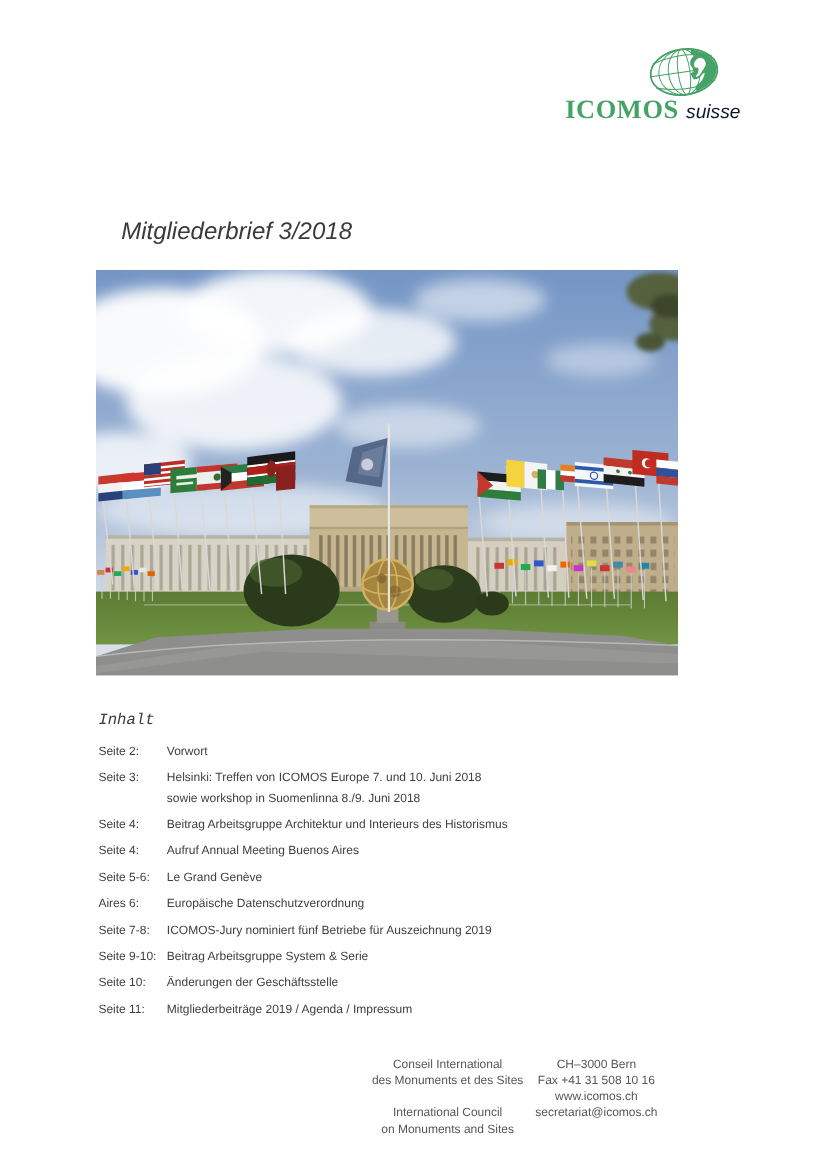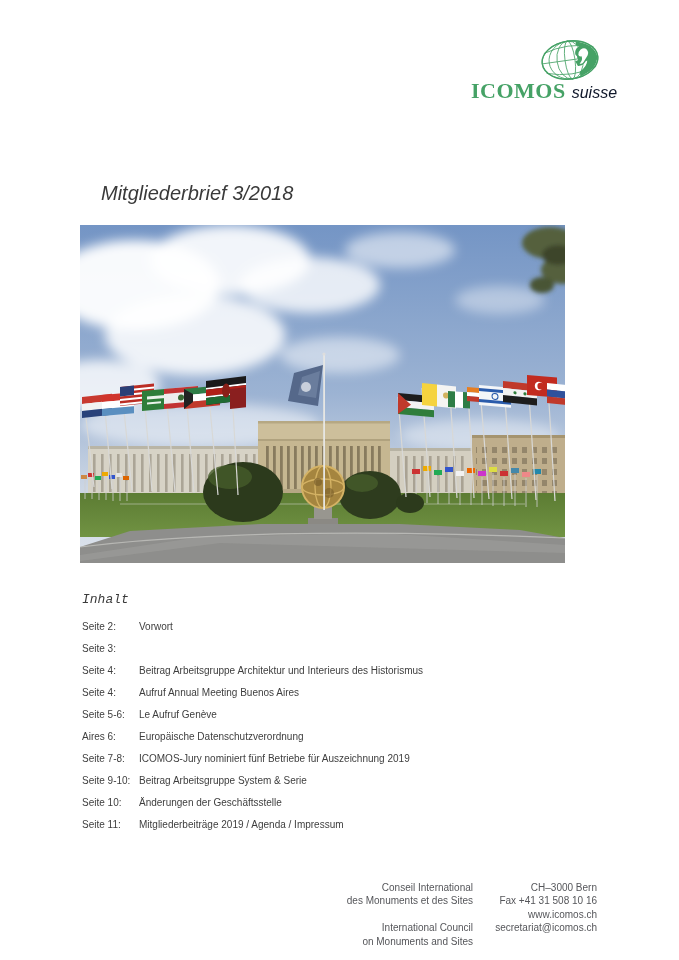--- a/index.html
+++ b/index.html
@@ -25,21 +25,21 @@
   .toc{position:absolute;left:82px;top:592px;width:450px;color:#3e3e3e;}
   .toc-heading{font-size:13px;line-height:16px;font-style:italic;color:#3a3a3a;margin:0 0 10px 0;font-family:Liberation Mono, monospace;}
   .toc-row{display:flex;margin-bottom:5px;font-size:10px;line-height:17px;}
   .toc-label{width:57px;flex:none;white-space:nowrap;}
   .toc-text{flex:1;}
 
   
   .footer-col{position:absolute;top:881px;font-size:10px;line-height:13.4px;color:#55565a;text-align:right;}
   .f-org{left:273px;width:200px;}
   .f-contact{left:397px;width:200px;}
-  .f-line{min-height:13.4px;}
+  .f-line{min-height:13.4px;text-align:center;}
 </style>
 </head>
 <body>
 
 <div class="page">
 
   <div class="logo">
     <svg class="logo-globe" viewBox="0 0 60 43" xmlns="http://www.w3.org/2000/svg">
       <g transform="rotate(-8 30 21)">
         <ellipse cx="30" cy="21" rx="28" ry="19" fill="#ffffff" stroke="#46a266" stroke-width="1.4"></ellipse>
@@ -346,32 +346,36 @@
 
   <div class="toc">
     <div class="toc-heading">Inhalt</div>
 
     <div class="toc-row">
       <div class="toc-label">Seite 2:</div>
       <div class="toc-text">Vorwort</div>
     </div>
     <div class="toc-row">
       <div class="toc-label">Seite 3:</div>
+      <div class="toc-text">
+        <div>Helsinki: Treffen von ICOMOS Europe 7. und 10. Juni 2018</div>
+        <div>sowie workshop in Suomenlinna 8./9. Juni 2018</div>
+      </div>
     </div>
     <div class="toc-row">
       <div class="toc-label">Seite 4:</div>
       <div class="toc-text">Beitrag Arbeitsgruppe Architektur und Interieurs des Historismus</div>
     </div>
     <div class="toc-row">
       <div class="toc-label">Seite 4:</div>
       <div class="toc-text">Aufruf Annual Meeting Buenos Aires</div>
     </div>
     <div class="toc-row">
       <div class="toc-label">Seite 5-6:</div>
-      <div class="toc-text">Le Aufruf Genève</div>
+      <div class="toc-text">Le Grand Genève</div>
     </div>
     <div class="toc-row">
       <div class="toc-label">Aires 6:</div>
       <div class="toc-text">Europäische Datenschutzverordnung</div>
     </div>
     <div class="toc-row">
       <div class="toc-label">Seite 7-8:</div>
       <div class="toc-text">ICOMOS-Jury nominiert fünf Betriebe für Auszeichnung 2019</div>
     </div>
     <div class="toc-row">

